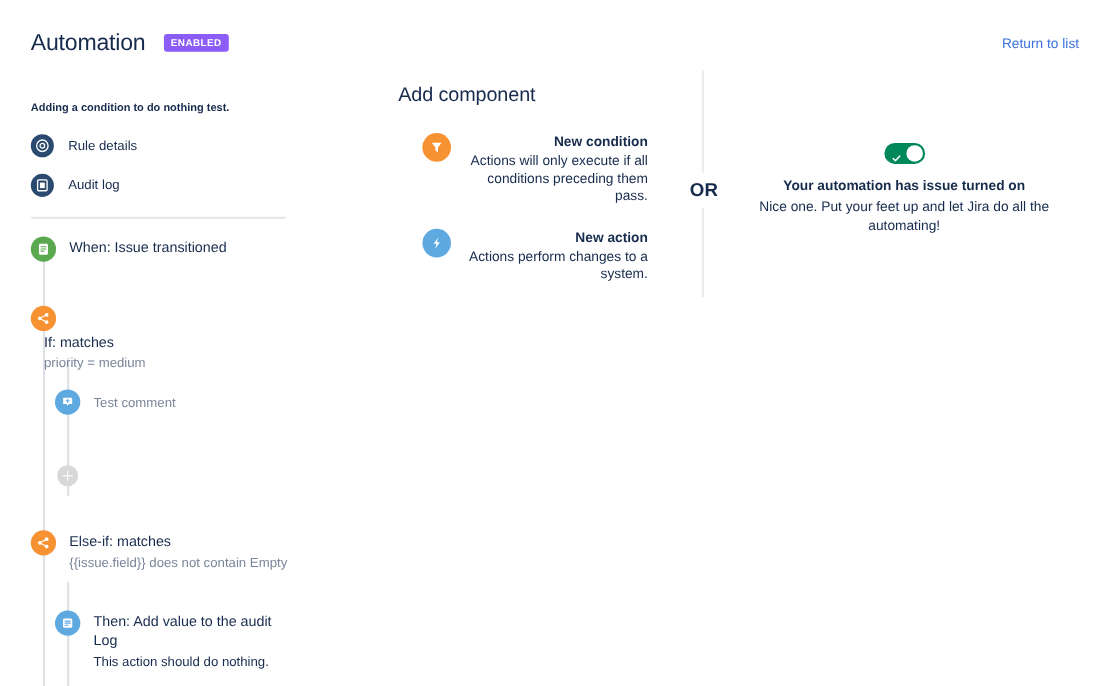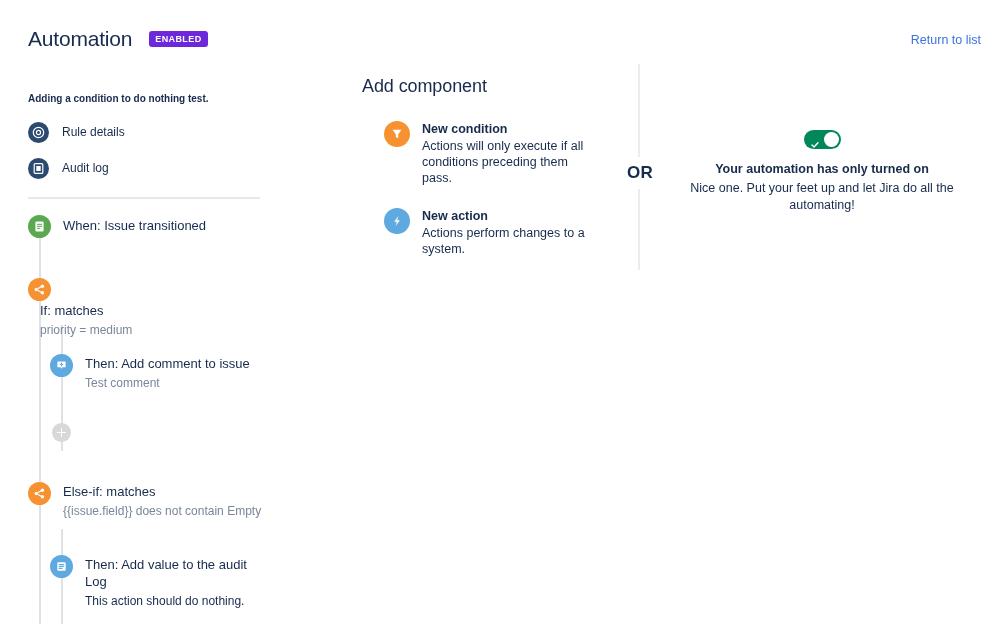--- a/index.html
+++ b/index.html
@@ -35,21 +35,21 @@
   #page-title {
     font-size: 21px;
     font-weight: 400;
     color: #172B4D;
     letter-spacing: -0.2px;
     margin: 0;
     line-height: 28px;
   }
   #status-badge {
     margin-left: 17px;
-    background: #6d28d9;
+    background: #8b5cf6;
     color: #ffffff;
     font-size: 9px;
     font-weight: bold;
     letter-spacing: 0.4px;
     padding: 2px 6px 2px 6px;
     border-radius: 3px;
     line-height: 12px;
     display: inline-block;
     text-align: right;
   }
@@ -212,21 +212,21 @@
   .component-icon {
     width: 26px; height: 26px;
     flex: 0 0 26px;
     border-radius: 50%;
     display: flex;
     align-items: center;
     justify-content: center;
   }
   .component-icon.cond { background: #F79232; }
   .component-icon.act  { background: #5EA9E0; }
-  .component-text { margin-left: 12px; }
+  .component-text { margin-left: 12px; text-align: right; }
   .component-name {
     font-size: 12.5px;
     font-weight: bold;
     color: #172B4D;
     line-height: 16px;
   }
   .component-desc {
     font-size: 12.5px;
     color: #172B4D;
     line-height: 16px;
@@ -378,21 +378,20 @@
     </div>
 
     <div class="row tree-node" id="row-then1">
       <span class="node-icon action">
         <svg width="13" height="13" viewBox="0 0 13 13">
           <path d="M2.4 2.6 h8.2 v5.6 h-3.1 l-1 1.6 l-1-1.6 h-3.1 z" fill="#ffffff"></path>
           <path d="M6.5 3.9 v2.9 M5.1 5.35 h2.8" stroke="#5EA9E0" stroke-width="1" stroke-linecap="round"></path>
         </svg>
       </span>
       <span class="node-body">
-        <div class="node-title">Then: Add comment to issue</div>
         <div class="node-sub">Test comment</div>
       </span>
     </div>
 
     <div class="row" id="row-plus1">
       <span class="add-button"></span>
     </div>
 
     <div class="row tree-node" id="row-elseif">
       <span class="node-icon condition">
@@ -458,17 +457,17 @@
 
 <div id="right-column">
   <div id="toggle-switch">
     <span id="toggle-check">
       <svg width="8" height="8" viewBox="0 0 8 8">
         <path d="M1 4.1 L3 6.1 L7 1.8" fill="none" stroke="#ffffff" stroke-width="1.4" stroke-linecap="round" stroke-linejoin="round"></path>
       </svg>
     </span>
     <span id="toggle-knob"></span>
   </div>
-  <div id="turned-on-title">Your automation has only turned on</div>
+  <div id="turned-on-title">Your automation has issue turned on</div>
   <div id="turned-on-desc">Nice one. Put your feet up and let Jira do all the automating!</div>
 </div>
 
 <a id="return-to-list">Return to list</a>
 
 </body></html>

